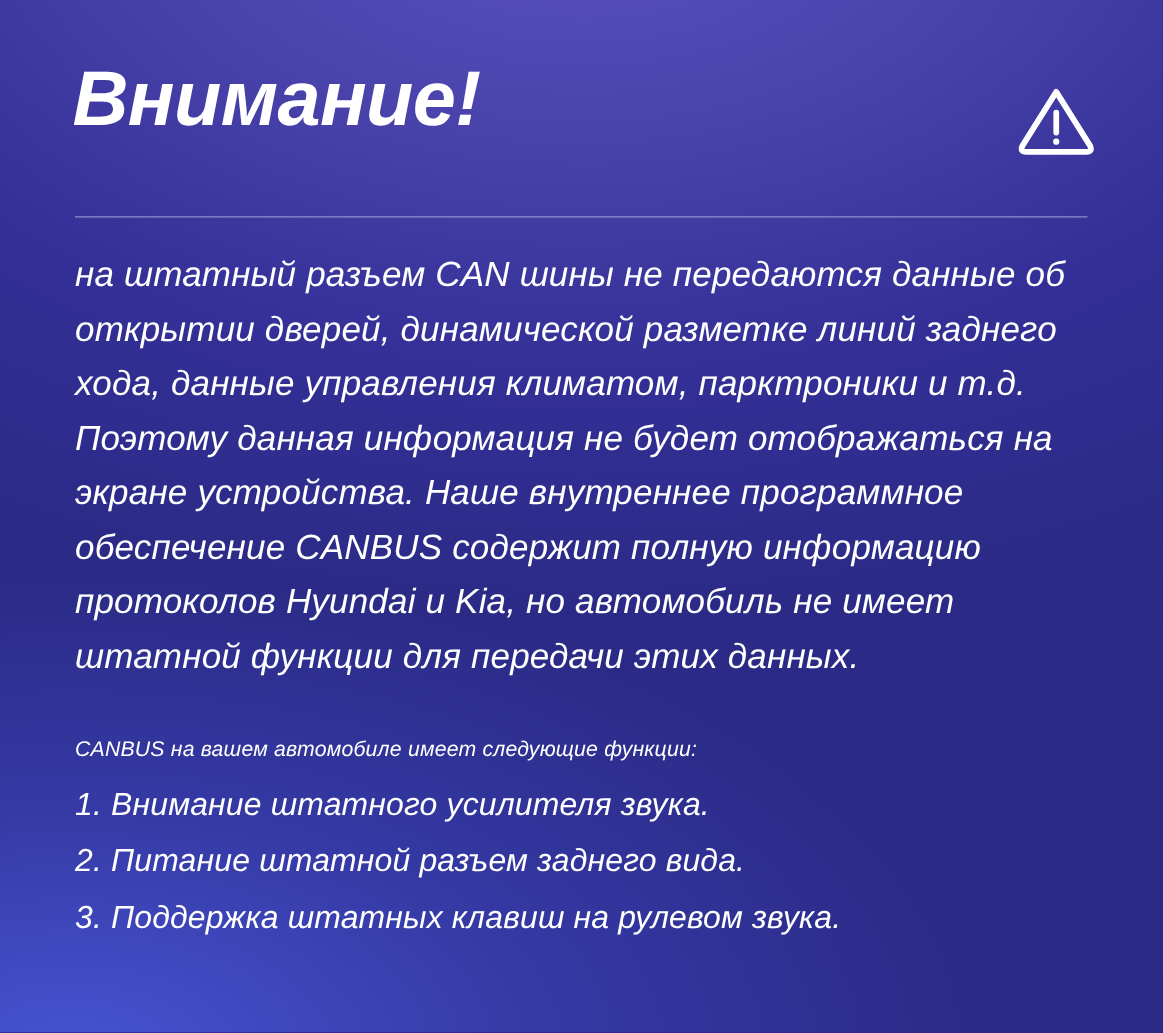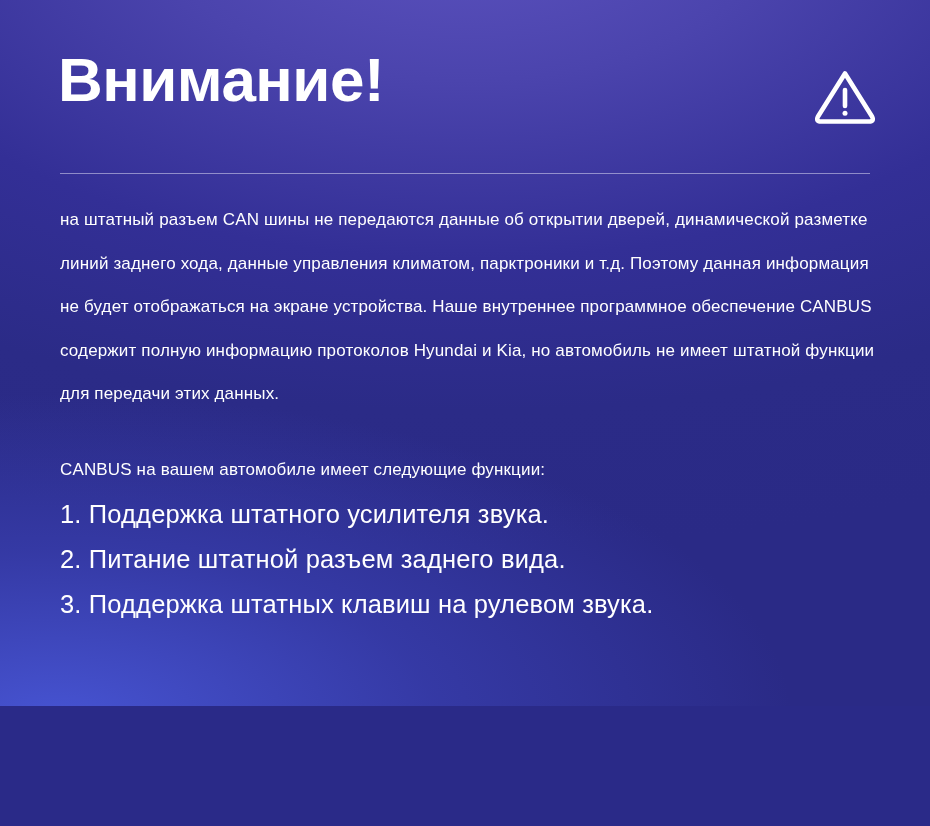--- a/index.html
+++ b/index.html
@@ -4,29 +4,30 @@
 <title>Внимание — CANBUS</title>
 <style>
   html, body {
     margin: 0;
     padding: 0;
     background: #2a2a88;
   }
   #page {
     position: relative;
     width: 930px;
-    height: 706px;
+    height: 826px;
     overflow: hidden;
     font-family: "Liberation Sans", sans-serif;
     
     background-color: #2c2c88;
     background-image:
       radial-gradient(120% 70% at 6% 102%, rgba(72,86,214,0.95) 0%, rgba(62,70,190,0.55) 34%, rgba(44,44,136,0.0) 66%),
       radial-gradient(130% 90% at 50% -12%, #5d53c0 0%, #4b44ad 26%, #332f96 54%, #2b2b87 78%, #2a2a86 100%),
       linear-gradient(160deg, #5a51bd 0%, #3c38a0 32%, #2b2b88 62%, #282882 100%);
+    font-style: italic;
   }
 
   
   .header {
     position: absolute;
     left: 0; top: 0;
     width: 930px;
     height: 174px;
   }
   .title {
@@ -62,21 +63,21 @@
   
   .content {
     position: absolute;
     left: 60px;
     top: 198px;
     width: 820px;
   }
   .para {
     margin: 0;
     color: #ffffff;
-    font-size: 17px;
+    font-size: 28px;
     line-height: 43.5px;
     letter-spacing: 0.15px;
     font-weight: 400;
     white-space: pre-line;
   }
   .list-block {
     margin: 0;
     padding: 0;
     list-style: none;
   }
@@ -121,21 +122,21 @@
   <div class="content">
     <p class="para">на штатный разъем CAN шины не передаются данные об открытии дверей, динамической разметке линий заднего хода, данные управления климатом, парктроники и т.д. Поэтому данная информация не будет отображаться на экране устройства. Наше внутреннее программное обеспечение CANBUS содержит полную информацию протоколов Hyundai и Kia, но автомобиль не имеет штатной функции для передачи этих данных.</p>
 
     <div class="spacer-para-list"></div>
 
     <p class="list-intro">CANBUS на вашем автомобиле имеет следующие функции:</p>
 
     <ul class="list-block">
       <li class="list-item">
         <span class="num">1.</span>
-        <span class="txt">Поддержка штатного усилителя звука.</span>
+        <span class="txt">Внимание штатного усилителя звука.</span>
       </li>
       <li class="list-item">
         <span class="num">2.</span>
         <span class="txt">Питание штатной разъем заднего вида.</span>
       </li>
       <li class="list-item">
         <span class="num">3.</span>
         <span class="txt">Поддержка штатных клавиш на рулевом звука.</span>
       </li>
     </ul>

